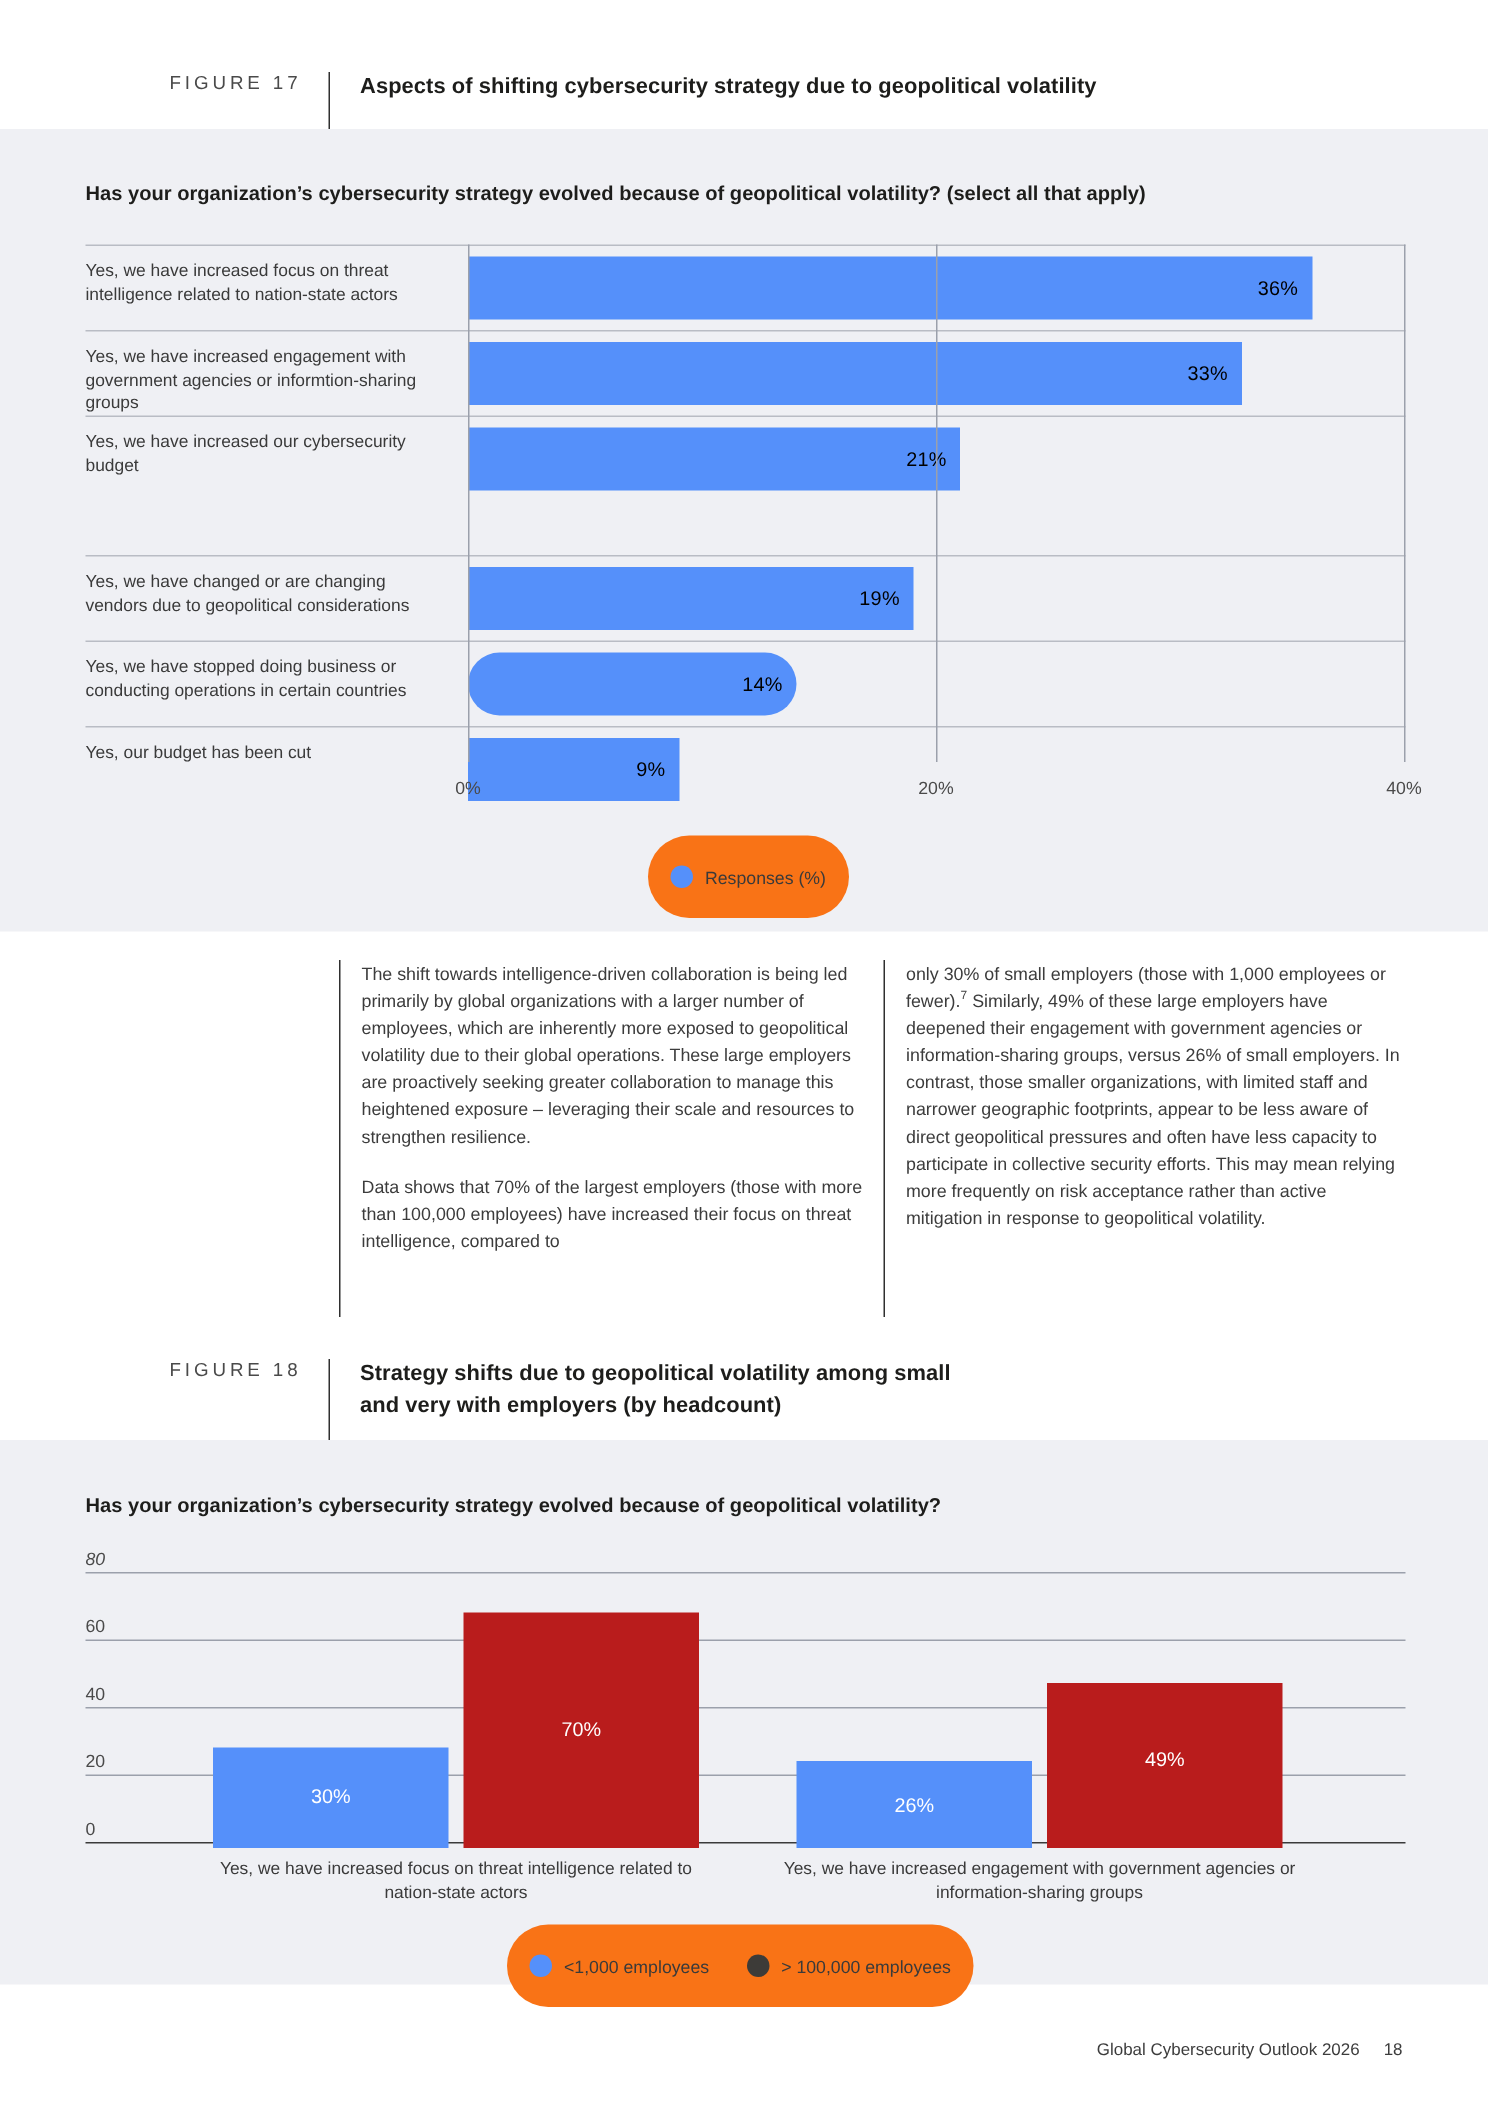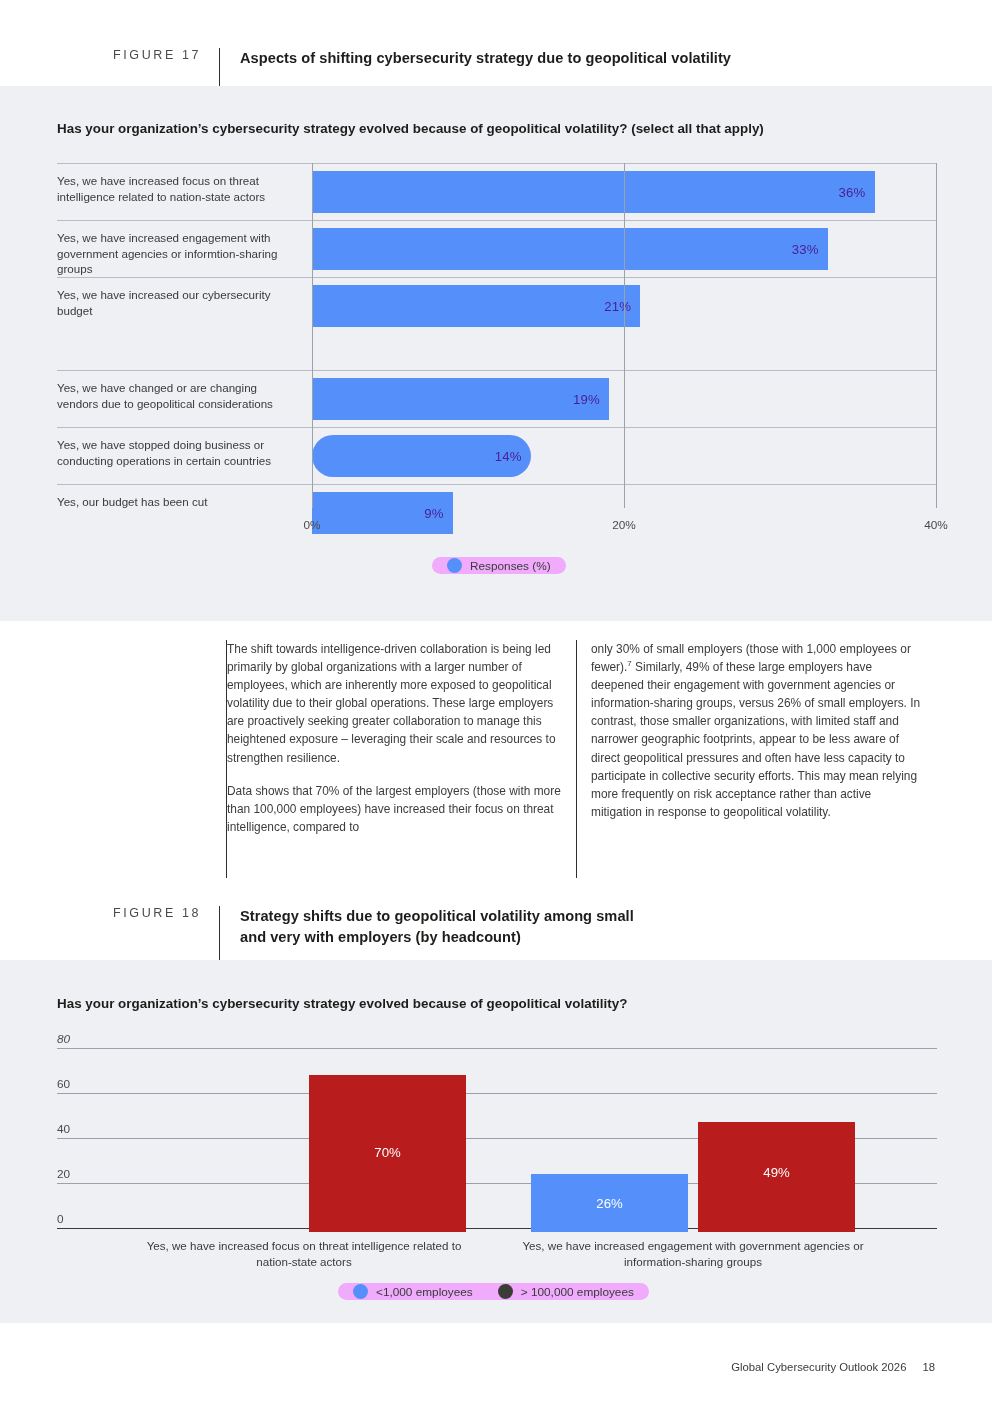--- a/index.html
+++ b/index.html
@@ -64,21 +64,21 @@
     left: 0;
     top: 7px;
     bottom: 7px;
     background: #5590fa;
   }
   .hbar-val {
     position: absolute;
     right: 9px;
     top: 50%;
     transform: translateY(-50%);
-    color: #4c1d95;
+    color: #000000;
     font-size: 13.2px;
     letter-spacing: .2px;
   }
   .vgrid {
     position: absolute;
     top: 0;
     width: 1px;
     background: #9ba0ab;
   }
   .axis-base { position: absolute; height: 1px; background: #6e737d; }
@@ -89,23 +89,23 @@
     transform: translateX(-50%);
     white-space: nowrap;
   }
 
   
   .legend {
     position: absolute;
     display: inline-flex;
     align-items: flex-end;
     gap: 9px;
-    background: #f0abfc;
+    background: #f97316;
     border-radius: 999px;
-    padding: 1px 15px;
+    padding: 20px 15px;
     white-space: nowrap;
   }
   .legend .item { display: inline-flex; align-items: center; gap: 8px; }
   .legend .item + .item { margin-left: 16px; }
   .dot { width: 15px; height: 15px; border-radius: 50%; display: inline-block; }
   .legend .lbl { font-size: 11.8px; color: #3a3a3a; }
 
   
   .copy-wrap { position: absolute; display: flex; }
   .copy-rule { width: 1px; background: #2f2f2f; }
@@ -240,21 +240,21 @@
 
   <div class="legend" style="left:432px; top:557px;">
     <span class="item">
       <span class="dot" style="background:#5590fa;"></span>
       <span class="lbl">Responses (%)</span>
     </span>
   </div>
 
   <div class="copy-wrap" style="left:226px; top:640px; width:711px; height:240px;">
     <div class="copy-rule" style="height:238px;"></div>
-    <div class="col" style="width:337px; ">
+    <div class="col" style="width:337px; margin-left:14px;">
       <p>The shift towards intelligence-driven collaboration is being led primarily by global organizations with a larger number of employees, which are inherently more exposed to geopolitical volatility due to their global operations. These large employers are proactively seeking greater collaboration to manage this heightened exposure – leveraging their scale and resources to strengthen resilience.</p>
       <p>Data shows that 70% of the largest employers (those with more than 100,000 employees) have increased their focus on threat intelligence, compared to</p>
     </div>
     <div class="copy-rule" style="height:238px; margin-left:12px;"></div>
     <div class="col" style="width:334px; margin-left:14px;">
       <p><span>only 30% of small employers (those with 1,000 employees or fewer).</span><sup>7</sup><span> Similarly, 49% of these large employers have deepened their engagement with government agencies or information-sharing groups, versus 26% of small employers. In contrast, those smaller organizations, with limited staff and narrower geographic footprints, appear to be less aware of direct geopolitical pressures and often have less capacity to participate in collective security efforts. This may mean relying more frequently on risk acceptance rather than active mitigation in response to geopolitical volatility.</span></p>
     </div>
   </div>
 
   <div class="fig-head" style="left:113px; top:906px; width:800px; height:54px;">
@@ -277,20 +277,23 @@
     <div class="hgrid" style="top:106px;"></div>
     <div class="hgrid" style="top:151px;"></div>
     <div class="axis-base" style="left:0; right:0; top:196px; height:1px; background:#3a3a3a;"></div>
 
     <div class="ytick" style="top:16px;font-style:italic;">80</div>
     <div class="ytick" style="top:61px;">60</div>
     <div class="ytick" style="top:106px;">40</div>
     <div class="ytick" style="top:151px;">20</div>
     <div class="ytick" style="top:196px;">0</div>
 
+    <div class="vbar" style="left:85px; width:157px; height:67.5px;">
+      <span class="vbar-val" style="top:25px;">30%</span>
+    </div>
     <div class="vbar dark" style="left:252px; width:157px; height:157.5px;">
       <span class="vbar-val" style="top:70px;">70%</span>
     </div>
 
     <div class="vbar" style="left:474px; width:157px; height:58.5px;">
       <span class="vbar-val" style="top:22px;">26%</span>
     </div>
     <div class="vbar dark" style="left:641px; width:157px; height:110.25px;">
       <span class="vbar-val" style="top:43px;">49%</span>
     </div>

